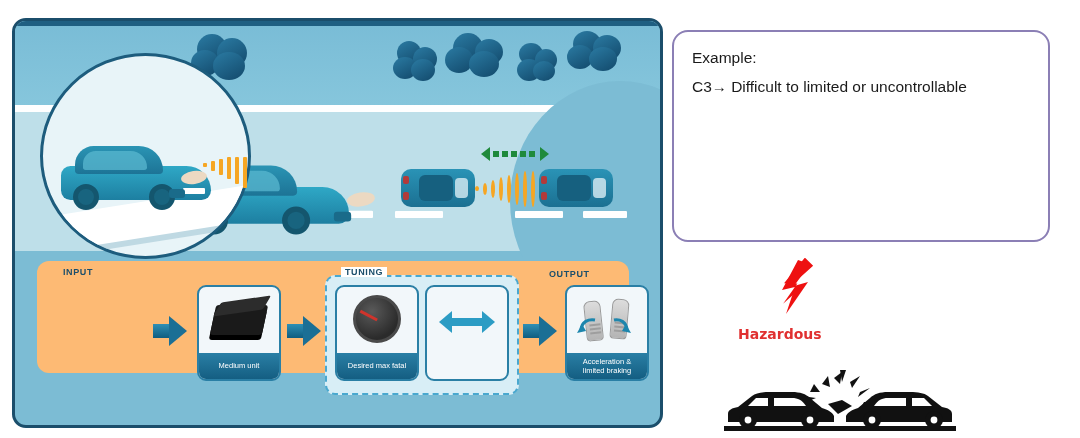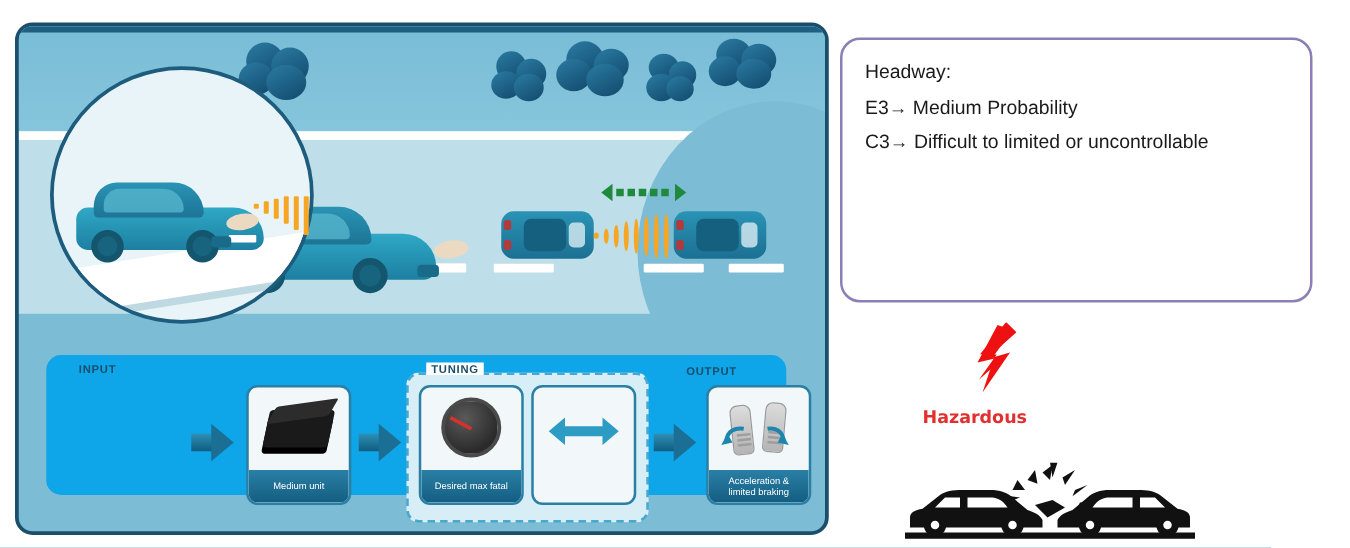--- a/index.html
+++ b/index.html
@@ -136,22 +136,22 @@
     position:absolute;top:4px;width:6px;height:6px;background:#1f8a3c;
   }
   .greenarrow .ltip,.greenarrow .rtip{
     position:absolute;top:0;width:0;height:0;border-top:7px solid transparent;border-bottom:7px solid transparent;
   }
   .greenarrow .ltip{left:0;border-right:9px solid #1f8a3c;}
   .greenarrow .rtip{right:0;border-left:9px solid #1f8a3c;}
 
   
   .diagram{
-    position:absolute;left:22px;top:263px;width:592px;height:112px;
-    background:#0ea5e9;border-radius:12px;
+    position:absolute;left:22px;top:240px;width:592px;height:112px;
+    background:#fdba74;border-radius:12px;
   }
   .sec-label{
     position:absolute;font-size:9px;font-weight:bold;color:#1b4e6b;letter-spacing:.6px;
   }
   .tuning-box{
     position:absolute;left:288px;top:14px;width:190px;height:116px;
     border:2px dashed #4aa8cf;border-radius:10px;background:#d8eef6;
   }
   .node{
     position:absolute;width:80px;height:92px;
@@ -437,26 +437,22 @@
         <div class="cap" style="flex-direction:column;margin-top:44px;">
           <span>Acceleration &amp;</span>
           <span>limited braking</span>
         </div>
       </div>
 
     </div>
   </div>
 
   <div class="textcard">
-    <p>Headway:</p>
-
-    <p class="tight">
-      <span>E3</span><span class="arrowglyph">→</span>
-      <span>Medium Probability</span>
-    </p>
+    <p>Example:</p>
+
 
 
     <p class="tight">
       <span>C3</span><span class="arrowglyph">→</span>
       <span>Difficult to limited or uncontrollable</span>
     </p>
 
   </div>
 
   <div class="hazard">

